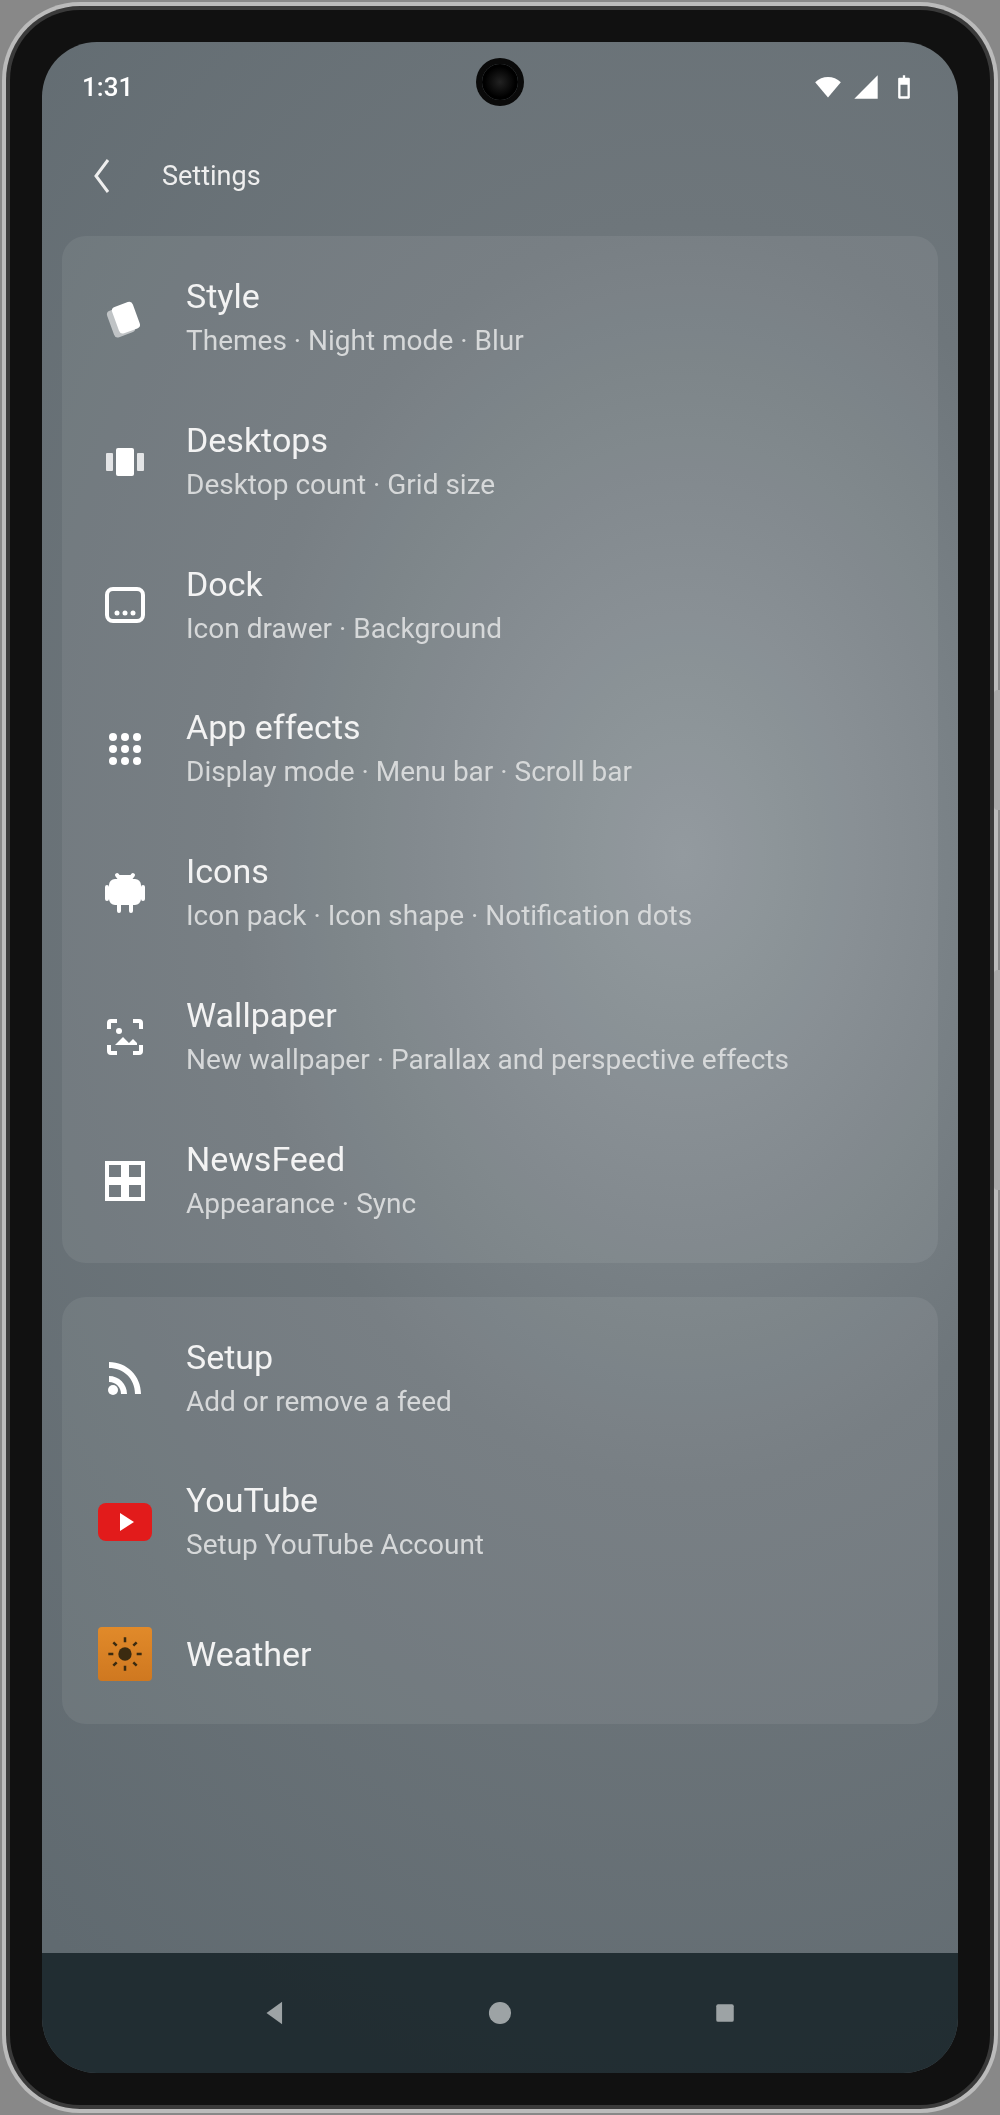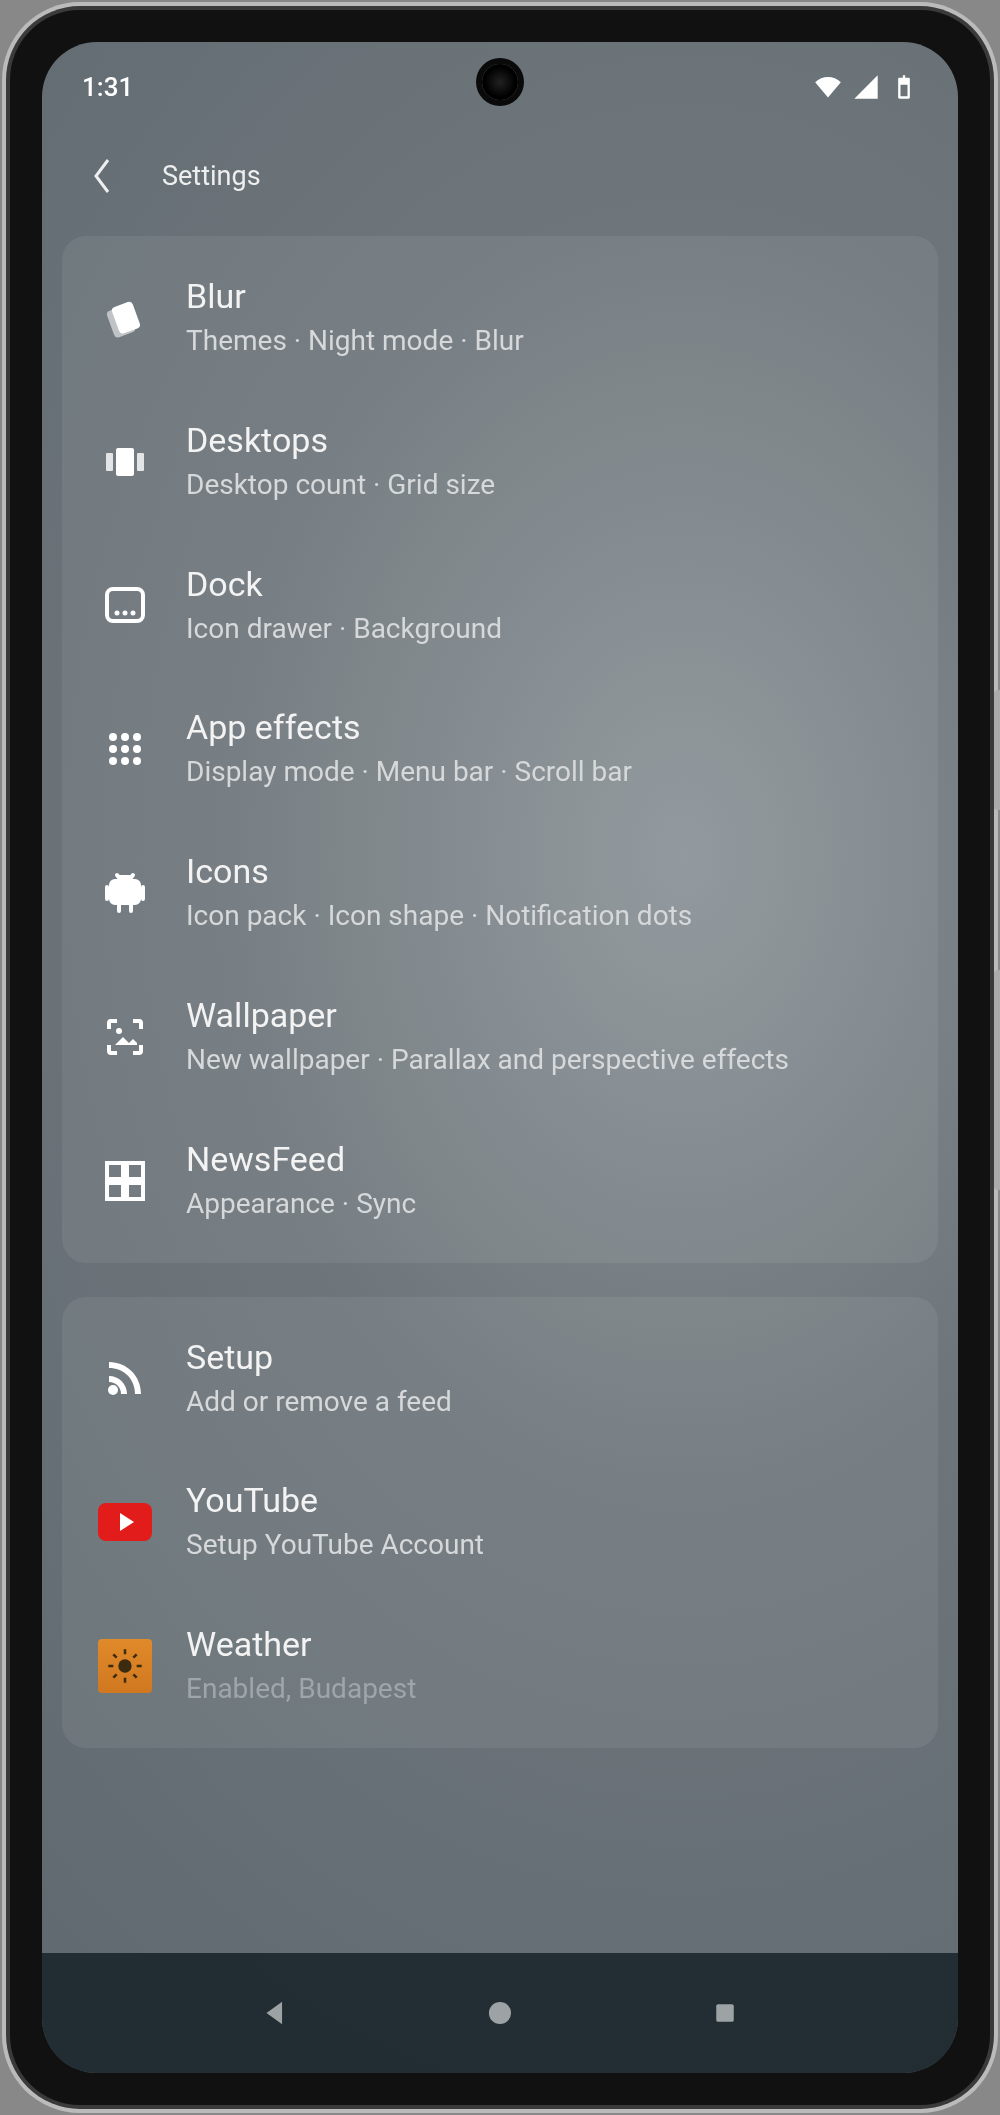--- a/index.html
+++ b/index.html
@@ -178,21 +178,21 @@
         <div class="row">
           <div class="row-icon">
             <svg viewBox="0 0 48 48">
                 <g transform="rotate(-20 24 24)">
                   <rect x="14" y="10" width="22" height="28" rx="4" fill="#fff"></rect>
                   <rect x="8" y="12" width="22" height="28" rx="4" fill="#fff" opacity=".55"></rect>
                 </g>
               </svg>
           </div>
           <div class="row-text">
-            <div class="row-title">Blur</div>
+            <div class="row-title">Style</div>
             <div class="row-sub">Themes · Night mode · Blur</div>
           </div>
         </div>
 
         <div class="row">
           <div class="row-icon">
             <svg viewBox="0 0 48 48">
                 <rect x="15" y="10" width="18" height="28" rx="2"></rect>
                 <rect x="5" y="15" width="7" height="18" rx="1" opacity=".8"></rect>
                 <rect x="36" y="15" width="7" height="18" rx="1" opacity=".8"></rect>
@@ -313,21 +313,20 @@
               <svg viewBox="0 0 48 48">
                   <circle cx="24" cy="24" r="8"></circle>
                   <g stroke="#3b2b10" stroke-width="3">
                     <path d="M24 4v6M24 38v6M4 24h6M38 24h6M10 10l4 4M34 34l4 4M38 10l-4 4M10 38l4-4"></path>
                   </g>
                 </svg>
             </div>
           </div>
           <div class="row-text">
             <div class="row-title">Weather</div>
-            <div class="row-sub">Enabled, Budapest</div>
           </div>
         </div>
 
       </div>
     </div>
 
     <div class="navoverlay">
       <div class="nav-btn">
         <svg viewBox="0 0 48 48" width="34" height="34">
             <path d="M34 8v32L12 24z"></path>

